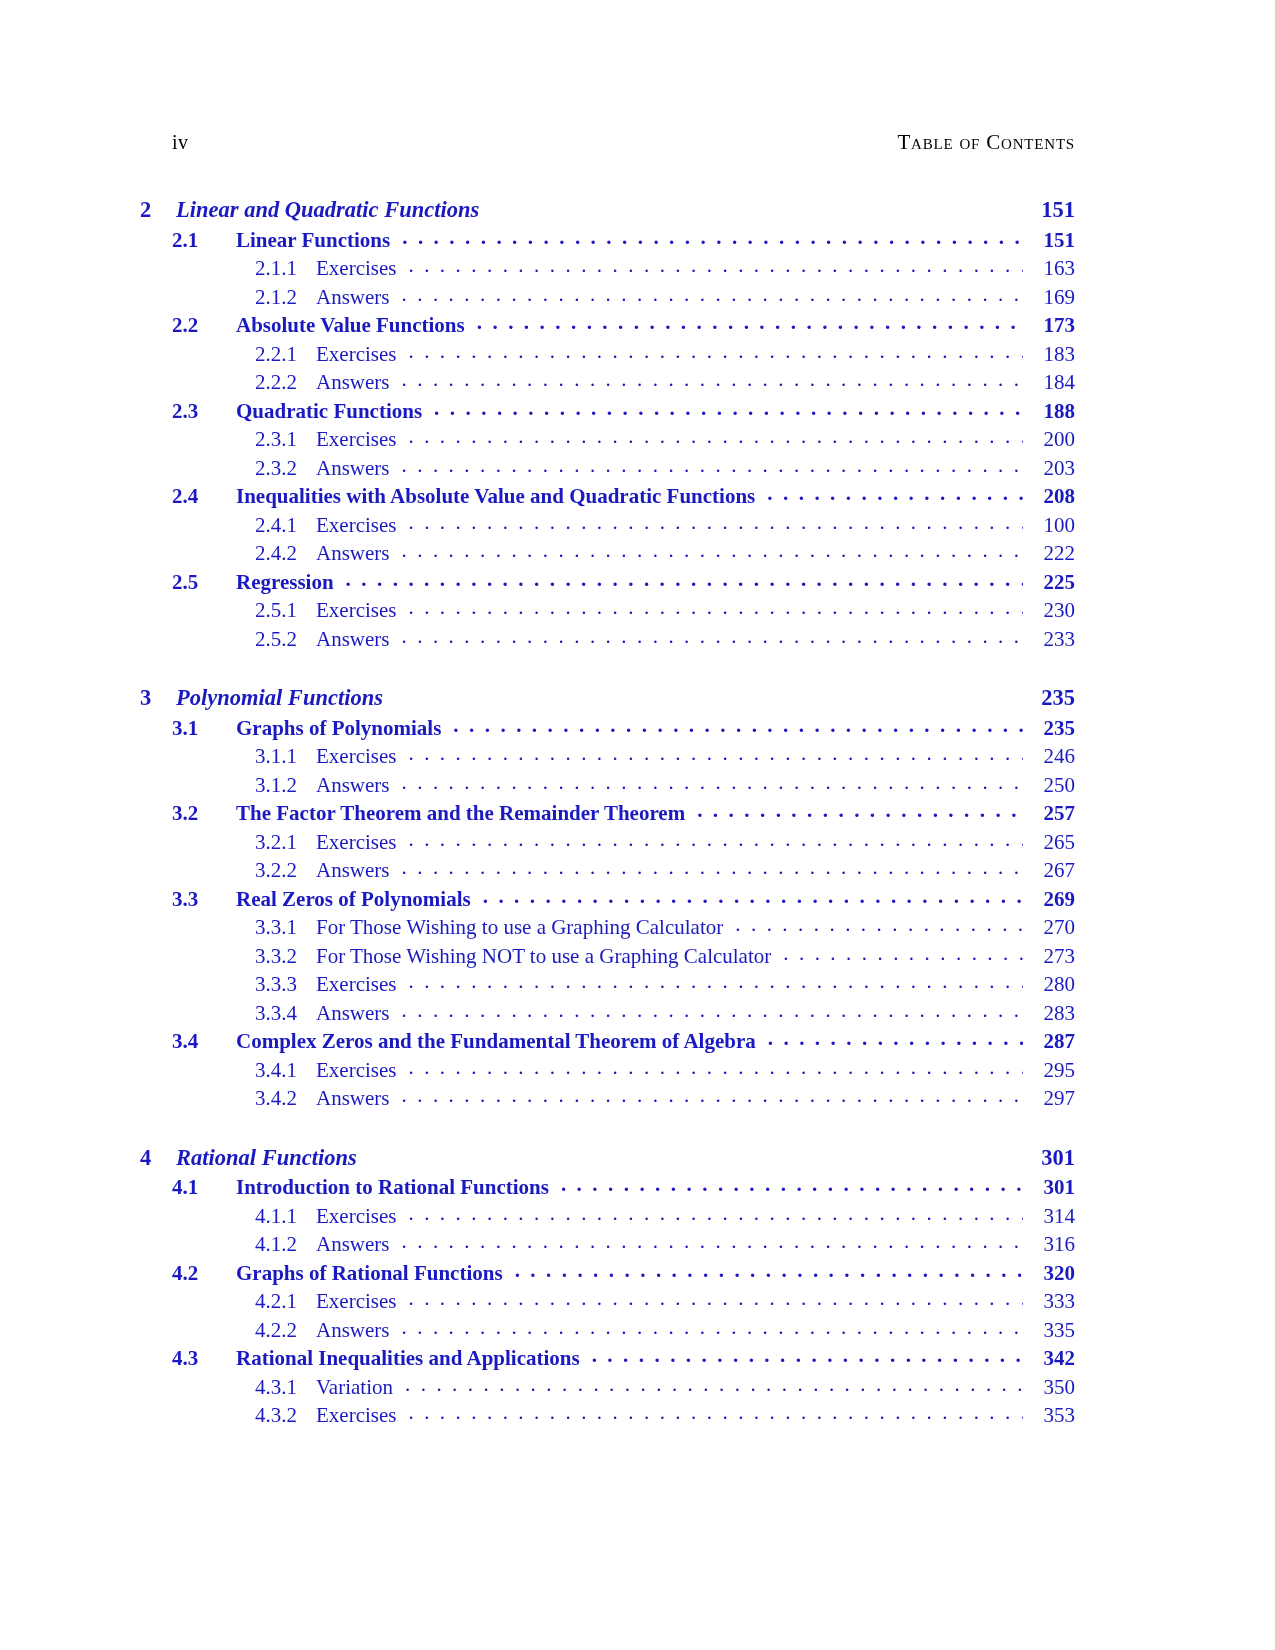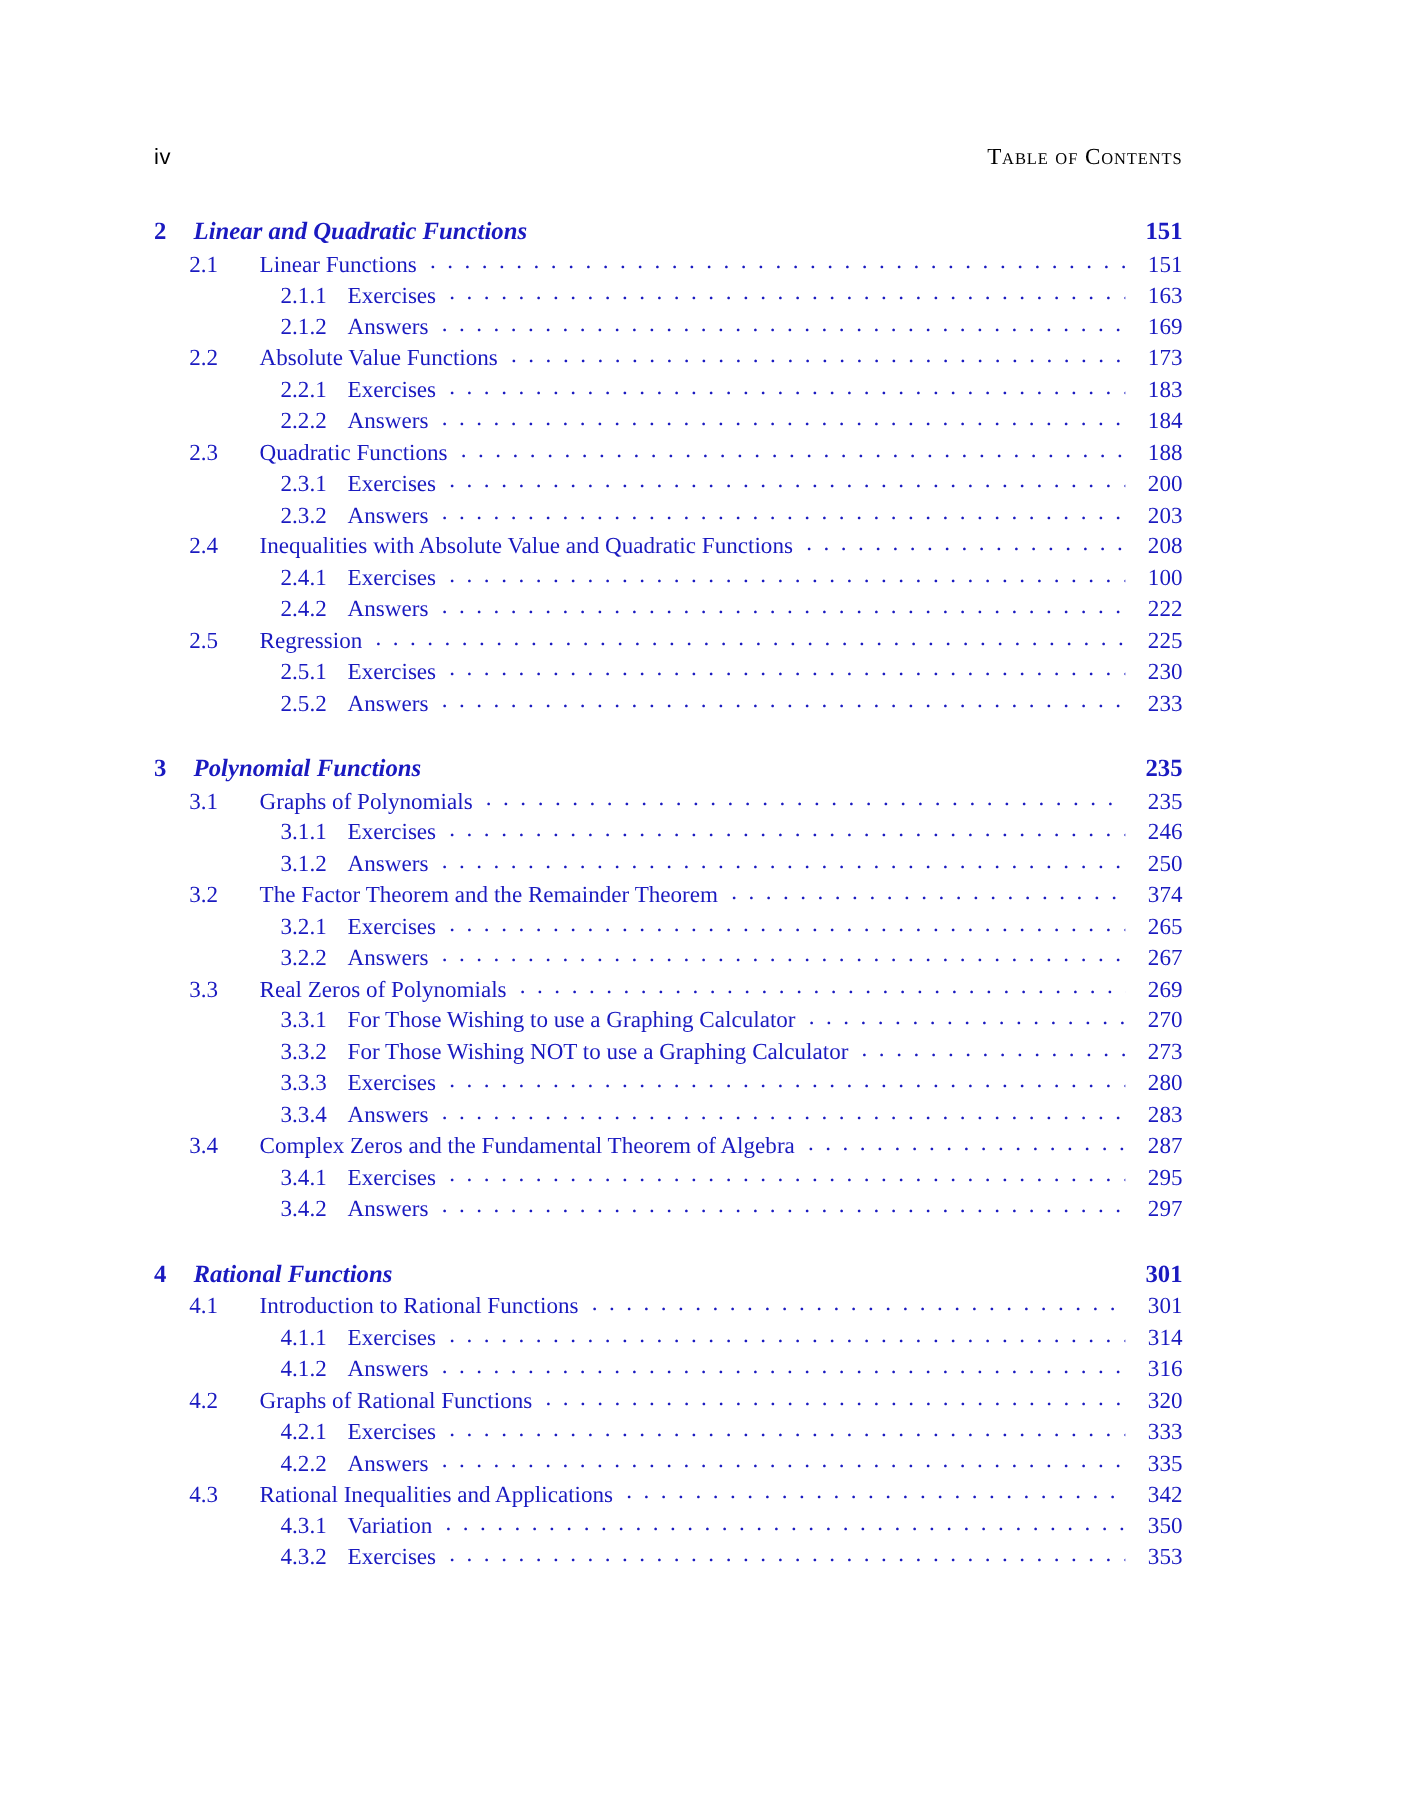--- a/index.html
+++ b/index.html
@@ -31,22 +31,23 @@
   
   .running-head {
     display: flex;
     justify-content: space-between;
     align-items: baseline;
     color: #000000;
     font-size: 20px;
     margin-bottom: 44px;
   }
   .running-head .folio {
-    font-family: Liberation Sans, sans-serif;
+    font-family: Liberation Serif, serif;
     letter-spacing: 0.5px;
+    margin-left: 32px;
   }
   .running-head .head-title {
     font-variant: small-caps;
     font-size: 21px;
     letter-spacing: 0.8px;
   }
 
   
   .toc { width: 935px; }
 
@@ -79,20 +80,21 @@
   .chap-row .pg {
     flex: 0 0 auto;
     text-align: right;
     min-width: 52px;
   }
 
   
   .sec-row {
     font-size: 21px;
     margin-bottom: 7.5px;
+    font-weight: bold;
   }
   .sec-row .num {
     flex: 0 0 64px;
     margin-left: 32px;
     text-align: left;
   }
   .sec-row .title {
     flex: 0 0 auto;
     white-space: nowrap;
     padding-right: 8px;
@@ -264,21 +266,21 @@
           <div class="row sub-row">
             <span class="num">3.1.2</span>
             <span class="title">Answers</span>
             <span class="dots">. . . . . . . . . . . . . . . . . . . . . . . . . . . . . . . . . . . . . . . . . . . . . . . . . . . . . . . . . . . . . . . . . . . . . . . . . . . . . . . . . . . . . . . . . . . . . . . . . . . . . . . . . . . . . . . . . . . . . . . . . . . . . . . . . . . . . . . . . . . </span>
             <span class="pg">250</span>
           </div>
           <div class="row sec-row">
             <span class="num">3.2</span>
             <span class="title">The Factor Theorem and the Remainder Theorem</span>
             <span class="dots">. . . . . . . . . . . . . . . . . . . . . . . . . . . . . . . . . . . . . . . . . . . . . . . . . . . . . . . . . . . . . . . . . . . . . . . . . . . . . . . . . . . . . . . . . . . . . . . . . . . . . . . . . . . . . . . . . . . . . . . . . . . . . . . . . . . . . . . . . . . </span>
-            <span class="pg">374</span>
+            <span class="pg">257</span>
           </div>
           <div class="row sub-row">
             <span class="num">3.2.1</span>
             <span class="title">Exercises</span>
             <span class="dots">. . . . . . . . . . . . . . . . . . . . . . . . . . . . . . . . . . . . . . . . . . . . . . . . . . . . . . . . . . . . . . . . . . . . . . . . . . . . . . . . . . . . . . . . . . . . . . . . . . . . . . . . . . . . . . . . . . . . . . . . . . . . . . . . . . . . . . . . . . . </span>
             <span class="pg">265</span>
           </div>
           <div class="row sub-row">
             <span class="num">3.2.2</span>
             <span class="title">Answers</span>

